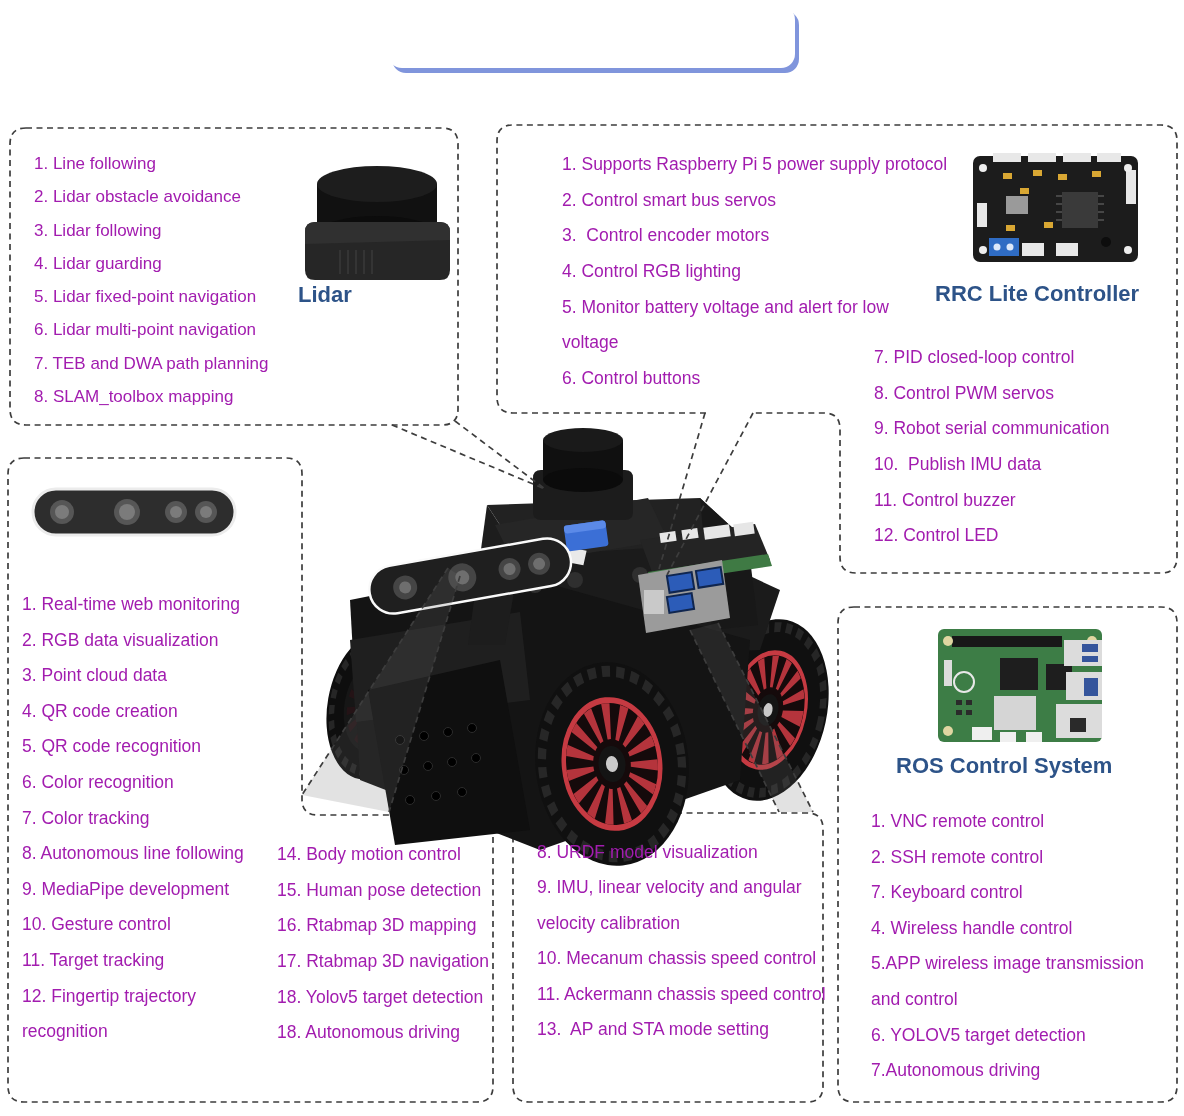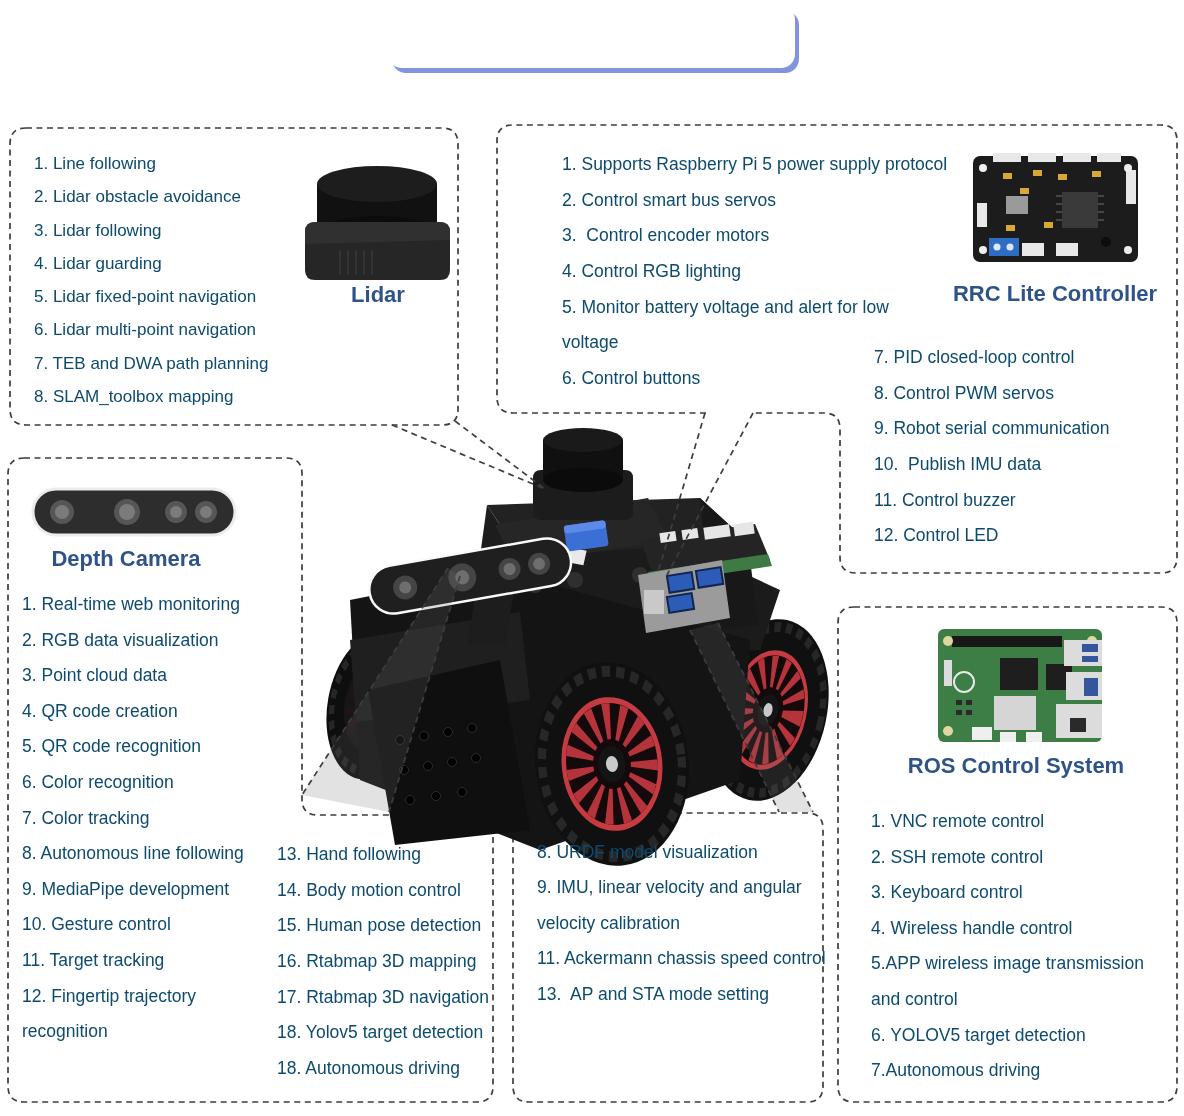--- a/index.html
+++ b/index.html
@@ -2,22 +2,22 @@
 <html><head>
 <meta charset="utf-8">
 <style>
   html,body{margin:0;padding:0;background:#ffffff;}
   #canvas{position:relative;width:1184px;height:1116px;background:#ffffff;overflow:hidden;
           font-family:"Liberation Sans","DejaVu Sans",sans-serif;}
   #art{position:absolute;left:0;top:0;z-index:1;}
   .title-badge{position:absolute;z-index:3;left:388px;top:6px;width:407px;height:62px;
 eeee    background:#2d4a8a;border-radius:14px;box-shadow:4px 5px 0 #8095dc;
     color:#ffffff;font-size:40px;font-weight:bold;text-align:center;line-height:62px;letter-spacing:1px;}
-  .clabel{position:absolute;z-index:2;font-weight:bold;color:#2d5388;font-size:22px;text-align:center;white-space:pre;}
-  .list{position:absolute;z-index:2;color:#0c4a6e;font-size:17.5px;}
+  .clabel{position:absolute;z-index:2;font-weight:bold;color:#2d5388;font-size:22px;text-align:left;white-space:pre;}
+  .list{position:absolute;z-index:2;color:#a21caf;font-size:17.5px;}
   .list>div{height:var(--lh);line-height:var(--lh);white-space:pre;}
   .list.sm{font-size:17px;}
 </style>
 </head>
 <body>
 
 <div id="canvas">
 
   <svg id="art" width="1184" height="1116" viewBox="0 0 1184 1116">
 
@@ -257,21 +257,20 @@
         <path d="M460 576 L389 812"></path>
         <path d="M690 630 L779 812"></path>
         <path d="M718 623 L813 812"></path>
       </g>
     </g>
   </svg>
 
   <div class="title-badge">Function List</div>
 
   <div class="clabel" style="left:298px;top:282px;width:160px;">Lidar</div>
-  <div class="clabel" style="left:16px;top:546px;width:220px;">Depth Camera</div>
   <div class="clabel" style="left:896px;top:753px;width:240px;">ROS Control System</div>
   <div class="clabel" style="left:935px;top:281px;width:240px;">RRC Lite Controller</div>
 
   <div class="list sm" style="left:34px;top:147px;--lh:33.3px">
     <div>1. Line following</div>
     <div>2. Lidar obstacle avoidance</div>
     <div>3. Lidar following</div>
     <div>4. Lidar guarding</div>
     <div>5. Lidar fixed-point navigation</div>
     <div>6. Lidar multi-point navigation</div>
@@ -308,41 +307,41 @@
     <div>7. Color tracking</div>
     <div>8. Autonomous line following</div>
     <div>9. MediaPipe development</div>
     <div>10. Gesture control</div>
     <div>11. Target tracking</div>
     <div>12. Fingertip trajectory</div>
     <div>recognition</div>
   </div>
 
   <div class="list" style="left:277px;top:837px;--lh:35.7px">
-    <div>13. Hand following</div>
     <div>14. Body motion control</div>
     <div>15. Human pose detection</div>
     <div>16. Rtabmap 3D mapping</div>
     <div>17. Rtabmap 3D navigation</div>
     <div>18. Yolov5 target detection</div>
     <div>18. Autonomous driving</div>
   </div>
 
   <div class="list" style="left:537px;top:835px;--lh:35.4px">
     <div>8. URDF model visualization</div>
     <div>9. IMU, linear velocity and angular</div>
     <div>velocity calibration</div>
+    <div>10. Mecanum chassis speed control</div>
     <div>11. Ackermann chassis speed control</div>
     <div>13.  AP and STA mode setting</div>
   </div>
 
   <div class="list" style="left:871px;top:804px;--lh:35.6px">
     <div>1. VNC remote control</div>
     <div>2. SSH remote control</div>
-    <div>3. Keyboard control</div>
+    <div>7. Keyboard control</div>
     <div>4. Wireless handle control</div>
     <div>5.APP wireless image transmission</div>
     <div>and control</div>
     <div>6. YOLOV5 target detection</div>
     <div>7.Autonomous driving</div>
   </div>
 
 </div>
 
 </body></html>

